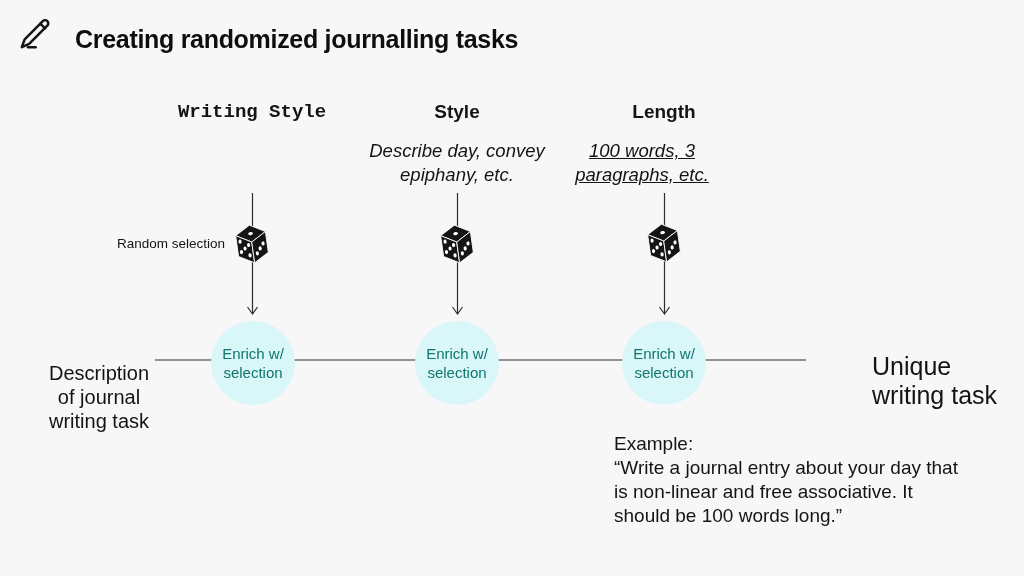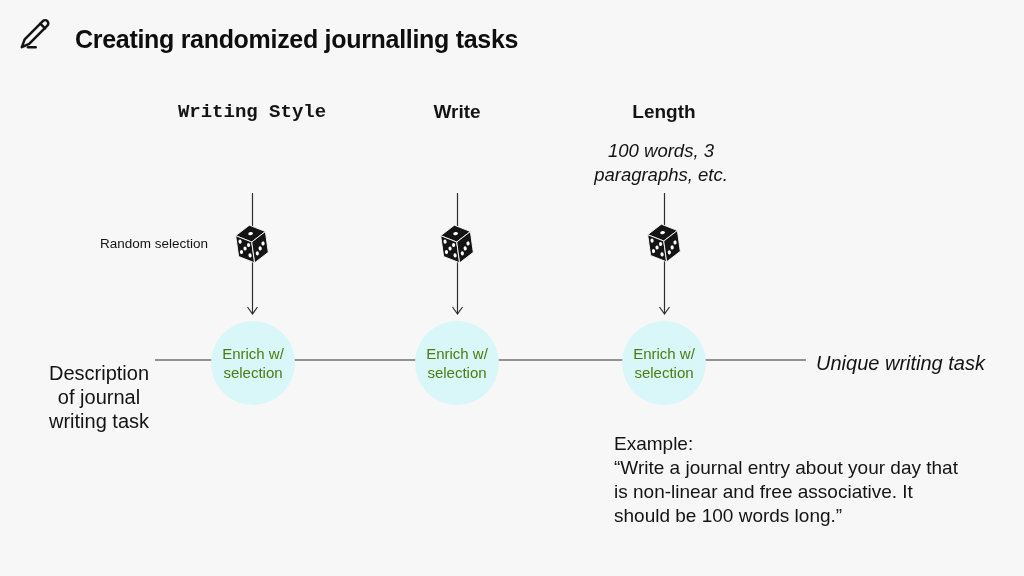--- a/index.html
+++ b/index.html
@@ -34,45 +34,45 @@
     font-size:19px;font-weight:700;z-index:2;}
   .col-header.c1{left:152px;font-family:Liberation Mono, monospace;}
   .col-header.c2{left:357px;}
   .col-header.c3{left:564px;}
 
   
   .col-desc{position:absolute;top:139px;text-align:center;font-style:italic;
     font-size:18.5px;line-height:23.5px;white-space:pre-line;z-index:2;}
   .col-desc.c1{left:98px;width:240px;}
   .col-desc.c2{left:347px;width:220px;}
-  .col-desc.c3{left:561px;width:200px;}
+  .col-desc.c3{left:542px;width:200px;text-decoration:underline;}
 
   
-  .random-label{position:absolute;left:88px;top:236px;width:120px;
+  .random-label{position:absolute;left:105px;top:236px;width:120px;
     text-align:right;font-size:13.5px;z-index:2;}
 
   
   .dice{position:absolute;width:38px;height:42px;z-index:3;}
   .dice.d1{left:233px;top:223px;}
   .dice.d2{left:438px;top:223px;}
   .dice.d3{left:645px;top:222px;}
 
   
   .enrich{position:absolute;top:321px;width:84px;height:84px;border-radius:50%;
     background:var(--node-fill);display:flex;align-items:center;justify-content:center;
     text-align:center;font-size:15px;line-height:19.5px;white-space:pre-line;
-    color:#4d7c0f;z-index:1;}
+    color:#0f766e;z-index:1;}
   .enrich.e1{left:211px;}
   .enrich.e2{left:415px;}
   .enrich.e3{left:622px;}
 
   
   .flow-input{position:absolute;left:28px;top:327px;width:142px;text-align:center;
     font-size:20px;line-height:24px;white-space:pre-line;z-index:2;margin-top:34px;}
-  .flow-output{position:absolute;left:816px;top:352px;font-size:20px;z-index:2;font-style:italic;}
+  .flow-output{position:absolute;left:872px;top:352px;font-size:25px;z-index:2;}
 
   
   .example{position:absolute;left:614px;top:432px;width:390px;
     font-size:19px;line-height:24px;z-index:2;}
   .example .body{white-space:pre-line;}
 </style>
 </head>
 <body>
 
 <div class="canvas">
@@ -90,23 +90,25 @@
   </svg>
 
   <svg class="pencil" viewBox="0 0 24 24" fill="none" stroke="#141414" stroke-width="1.5" stroke-linejoin="round" stroke-linecap="round">
     <path d="M3.5 20.5 L5.2 15.8 L16.1 4.9 a1.9 1.9 0 0 1 2.7 2.7 L7.9 18.5 L3.5 20.5 Z"></path>
     <path d="M14.6 6.4 l2.8 2.8"></path>
     <path d="M7.2 20.6 h4.6"></path>
   </svg>
   <h1 class="title">Creating randomized journalling tasks</h1>
 
   <div class="col-header c1">Writing Style</div>
-  <div class="col-header c2">Write</div>
+  <div class="col-header c2">Style</div>
   <div class="col-header c3">Length</div>
 
+  <div class="col-desc c2">Describe day, convey
+epiphany, etc.</div>
   <div class="col-desc c3">100 words, 3
 paragraphs, etc.</div>
 
   <div class="random-label">Random selection</div>
 
   <svg class="dice d1" viewBox="0 0 38 42">
     <g transform="rotate(-8 19 21)" stroke="#f7f7f7" stroke-width="0.9" stroke-linejoin="round">
       <polygon points="19,2 34,10.5 19,19 4,10.5" fill="#141414"></polygon>
       <polygon points="4,10.5 19,19 19,40 4,31.5" fill="#141414"></polygon>
       <polygon points="34,10.5 34,31.5 19,40 19,19" fill="#141414"></polygon>

